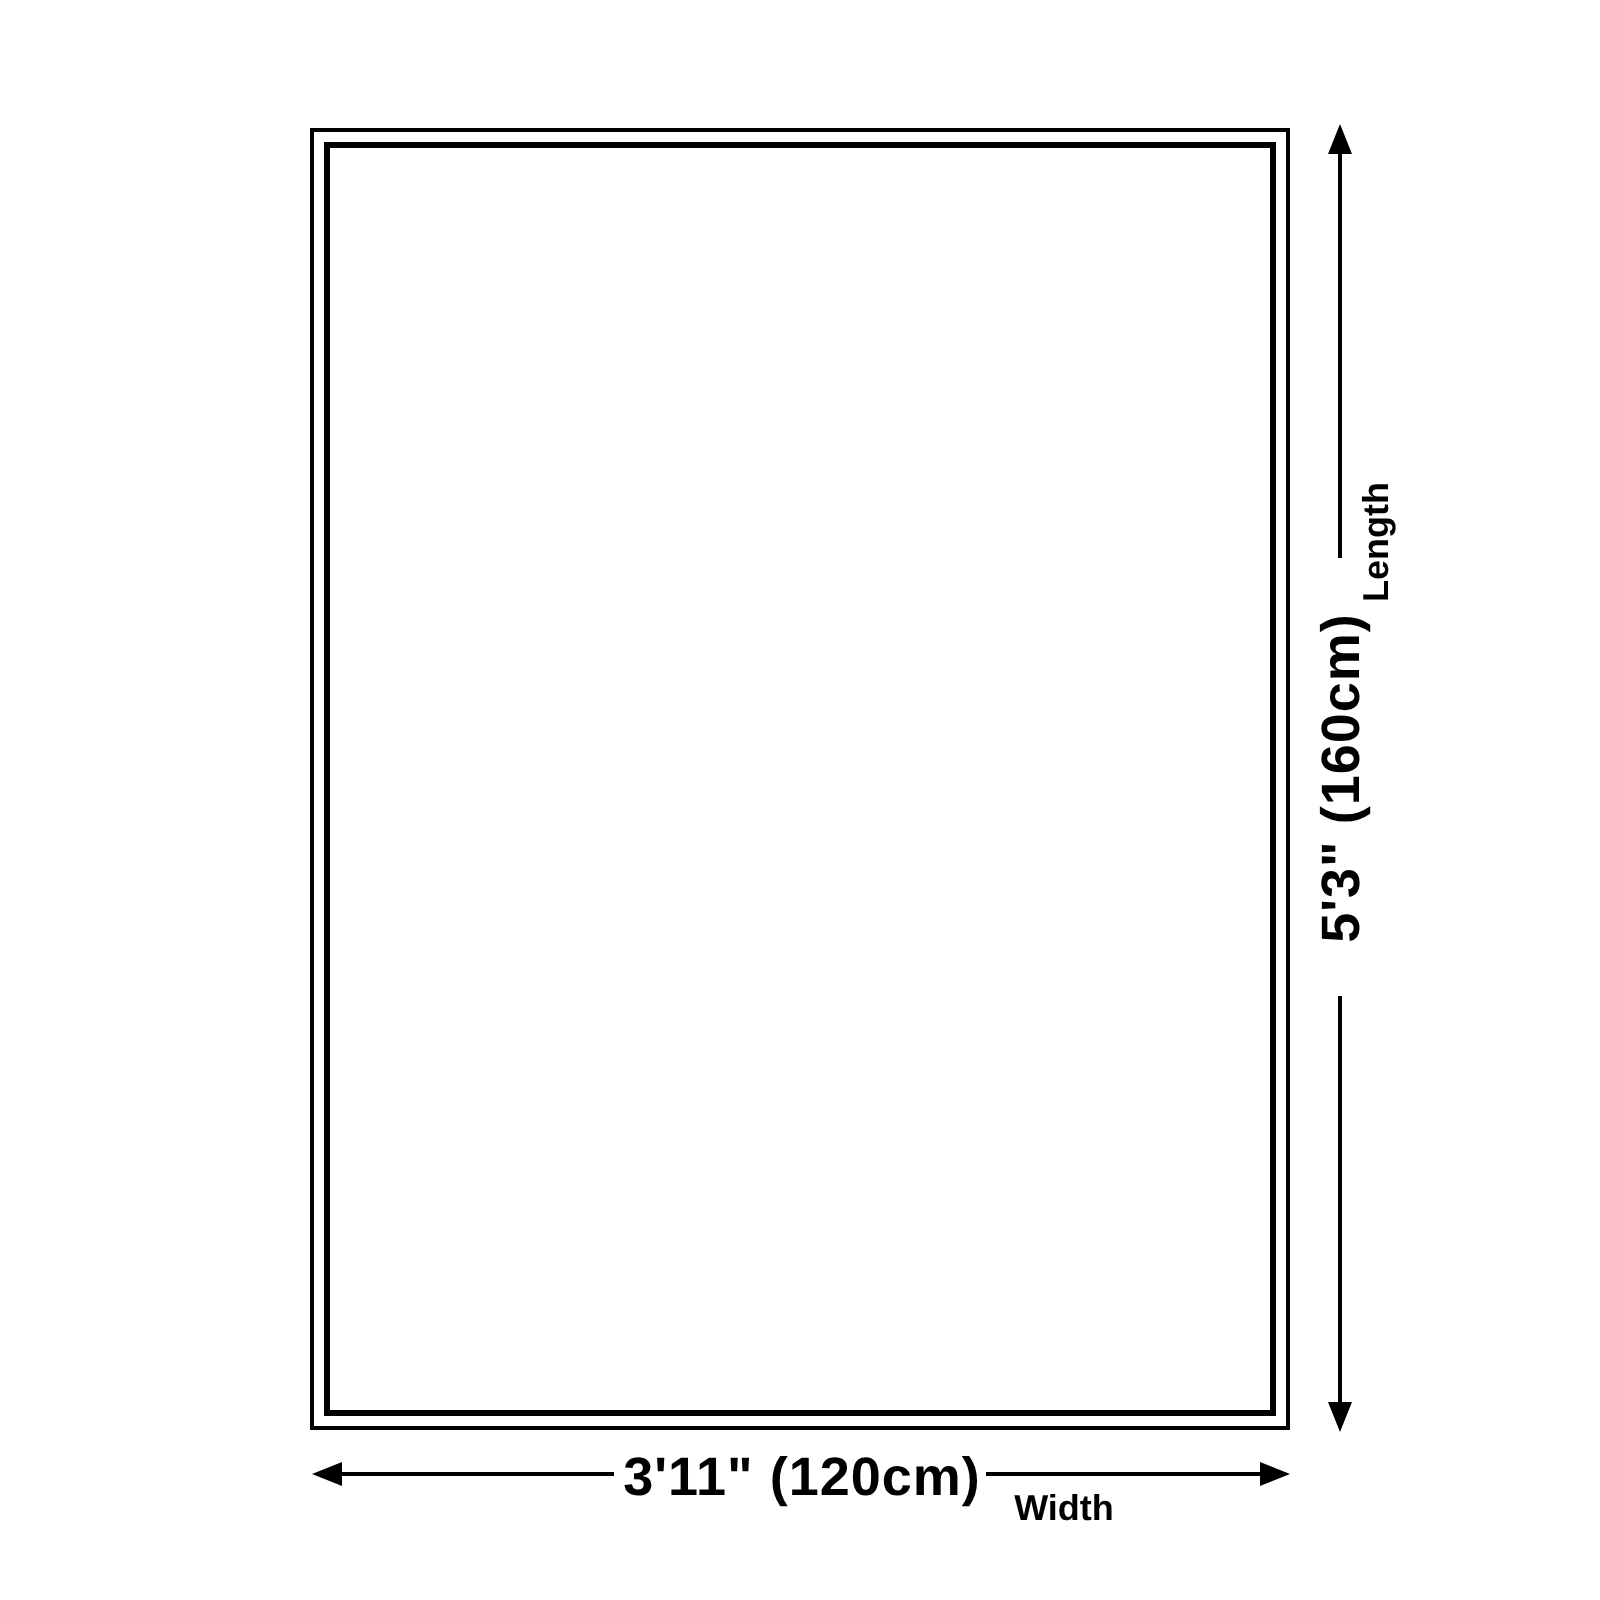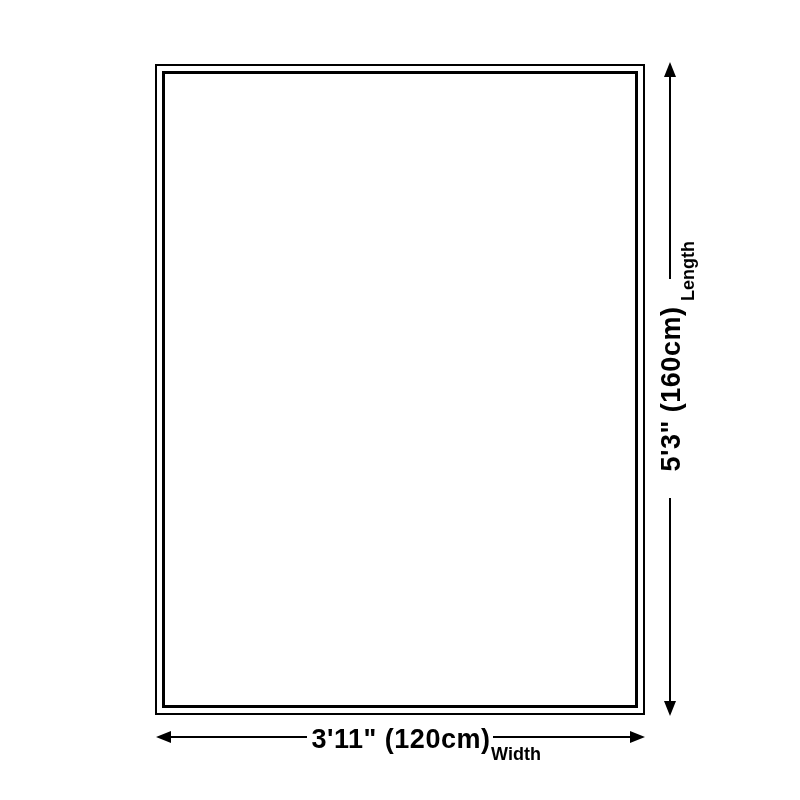--- a/index.html
+++ b/index.html
@@ -88,21 +88,21 @@
   }
   .length-axis {
     left: 688px; top: 271px;
     transform: translate(-50%, -50%) rotate(-90deg);
   }
   .width-value {
     left: 401px; top: 739px;
     transform: translate(-50%, -50%);
   }
   .width-axis {
-    left: 516px; top: 754px;
+    left: 532px; top: 754px;
     transform: translate(-50%, -50%);
   }
 </style>
 </head>
 <body style="background: rgb(255, 255, 255);">
 
 <div class="stage">
 
   <div class="rug-outer">
     <div class="rug-inner"></div>

